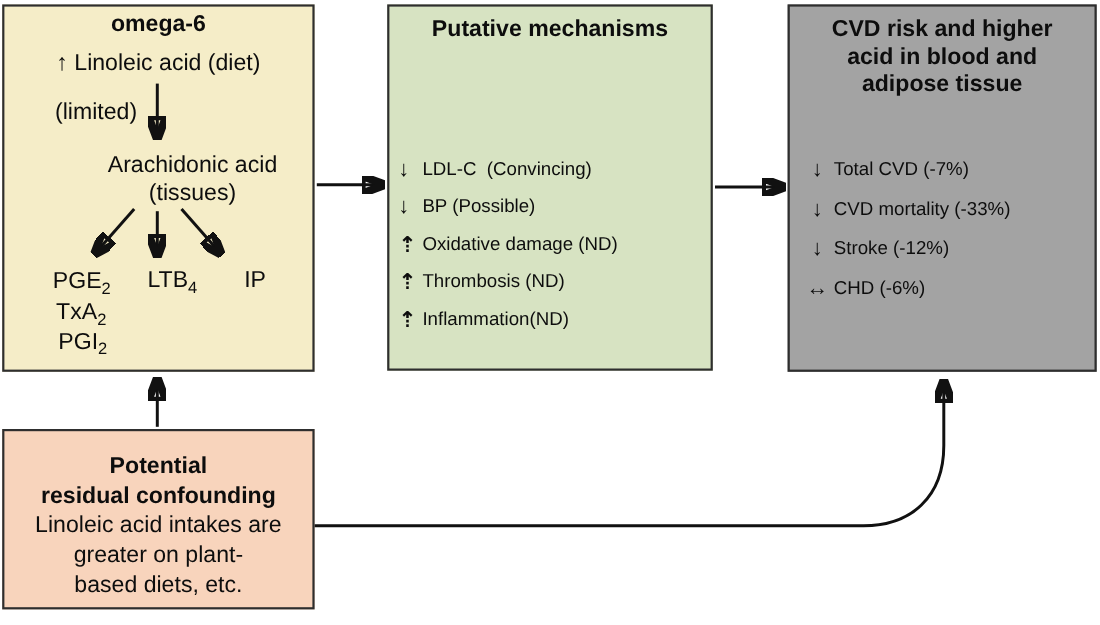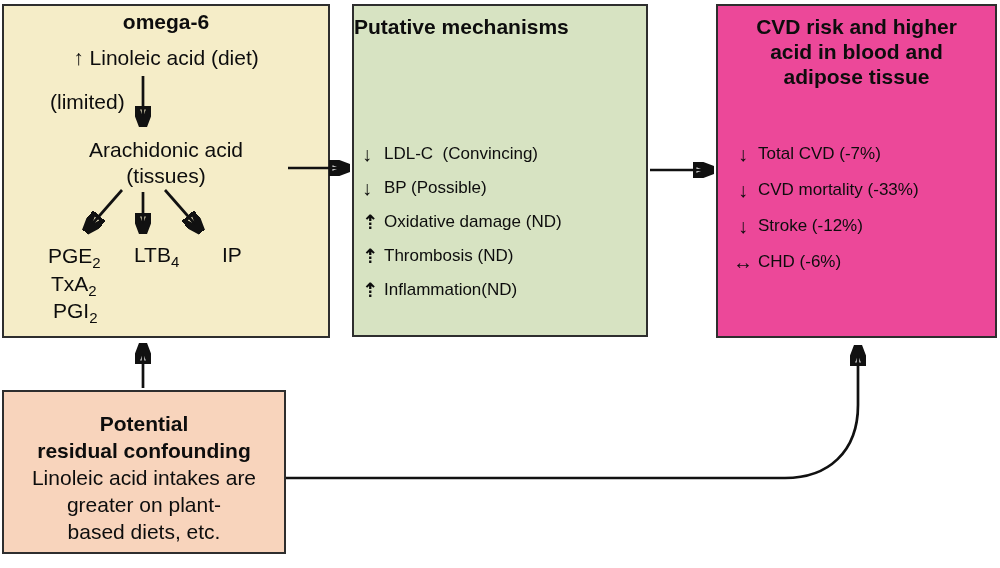--- a/index.html
+++ b/index.html
@@ -4,35 +4,35 @@
 <style>
   html,body{margin:0;padding:0;background:#ffffff;}
   #canvas{
     position:relative;width:1000px;height:568px;background:#ffffff;
     font-family:"Liberation Sans","DejaVu Sans",sans-serif;color:#0d0d0d;
     overflow:hidden;
   }
   .box{position:absolute;border:2px solid #2e2e2e;box-sizing:border-box;}
   .bold{font-weight:bold;}
   
-  #omega-box{left:2px;top:4px;width:328px;height:334px;}
+  #omega-box{left:2px;top:4px;width:284px;height:334px;}
   #omega-box .title{position:absolute;top:4px;left:0;width:100%;text-align:center;font-weight:bold;font-size:21px;}
   #omega-box .linoleic{position:absolute;top:40px;left:0;width:100%;text-align:center;font-size:21px;}
   #omega-box .limited{position:absolute;top:84px;left:46px;font-size:21px;}
-  #omega-box .arachidonic{position:absolute;top:131px;left:0;width:100%;text-align:center;font-size:21px;line-height:26px;}
+  #omega-box .arachidonic{position:absolute;top:131px;left:0;width:100%;text-align:center;font-size:21px;line-height:26px;padding-left:31px;}
   .metab{position:absolute;font-size:21px;white-space:nowrap;margin-left:20px;}
   .metab .sub{font-size:15px;vertical-align:-5px;}
   #m-pge2{left:24px;top:238px;}
   #m-txa2{left:27px;top:266px;}
   #m-pgi2{left:29px;top:293px;text-align:right;}
   #m-ltb4{left:110px;top:237px;}
   #m-ip{left:198px;top:237px;}
   
   #mech-box{left:352px;top:4px;width:296px;height:333px;}
-  #mech-box .title{position:absolute;top:8px;left:0;width:100%;font-weight:bold;font-size:21px;line-height:26px;}
+  #mech-box .title{position:absolute;top:8px;left:0;width:100%;text-align:center;font-weight:bold;font-size:21px;line-height:26px;}
   #mech-box .items{position:absolute;left:8px;top:131px;}
   .item-row{display:flex;align-items:center;height:34px;}
   #mech-box .item-arrow{width:22px;text-align:left;font-weight:bold;font-size:20px;flex:none;}
   .item-text{font-size:17px;white-space:pre;}
   
   #out-box{left:716px;top:4px;width:281px;height:334px;}
   #out-box .title{position:absolute;top:8px;left:0;width:100%;text-align:center;font-weight:bold;font-size:21px;line-height:25px;}
   #out-box .items{position:absolute;left:10px;top:130px;}
   #out-box .item-row{height:36px;}
   #out-box .item-arrow{width:30px;text-align:center;font-weight:bold;font-size:20px;flex:none;}
@@ -84,21 +84,21 @@
           <span class="item-arrow">⇡</span>
           <span class="item-text">Thrombosis (ND)</span>
         </div>
       <div class="item-row">
           <span class="item-arrow">⇡</span>
           <span class="item-text">Inflammation(ND)</span>
         </div>
     </div>
   </div>
 
-  <div class="box" id="out-box" style="background-color: #ec4899;">
+  <div class="box" id="out-box" style="background-color: #a3a3a3;">
     <div class="title">
       <div>CVD risk and higher</div>
       <div>acid in blood and</div>
       <div>adipose tissue</div>
     </div>
     <div class="items">
       <div class="item-row">
           <span class="item-arrow">↓</span>
           <span class="item-text">Total CVD (-7%)</span>
         </div>

